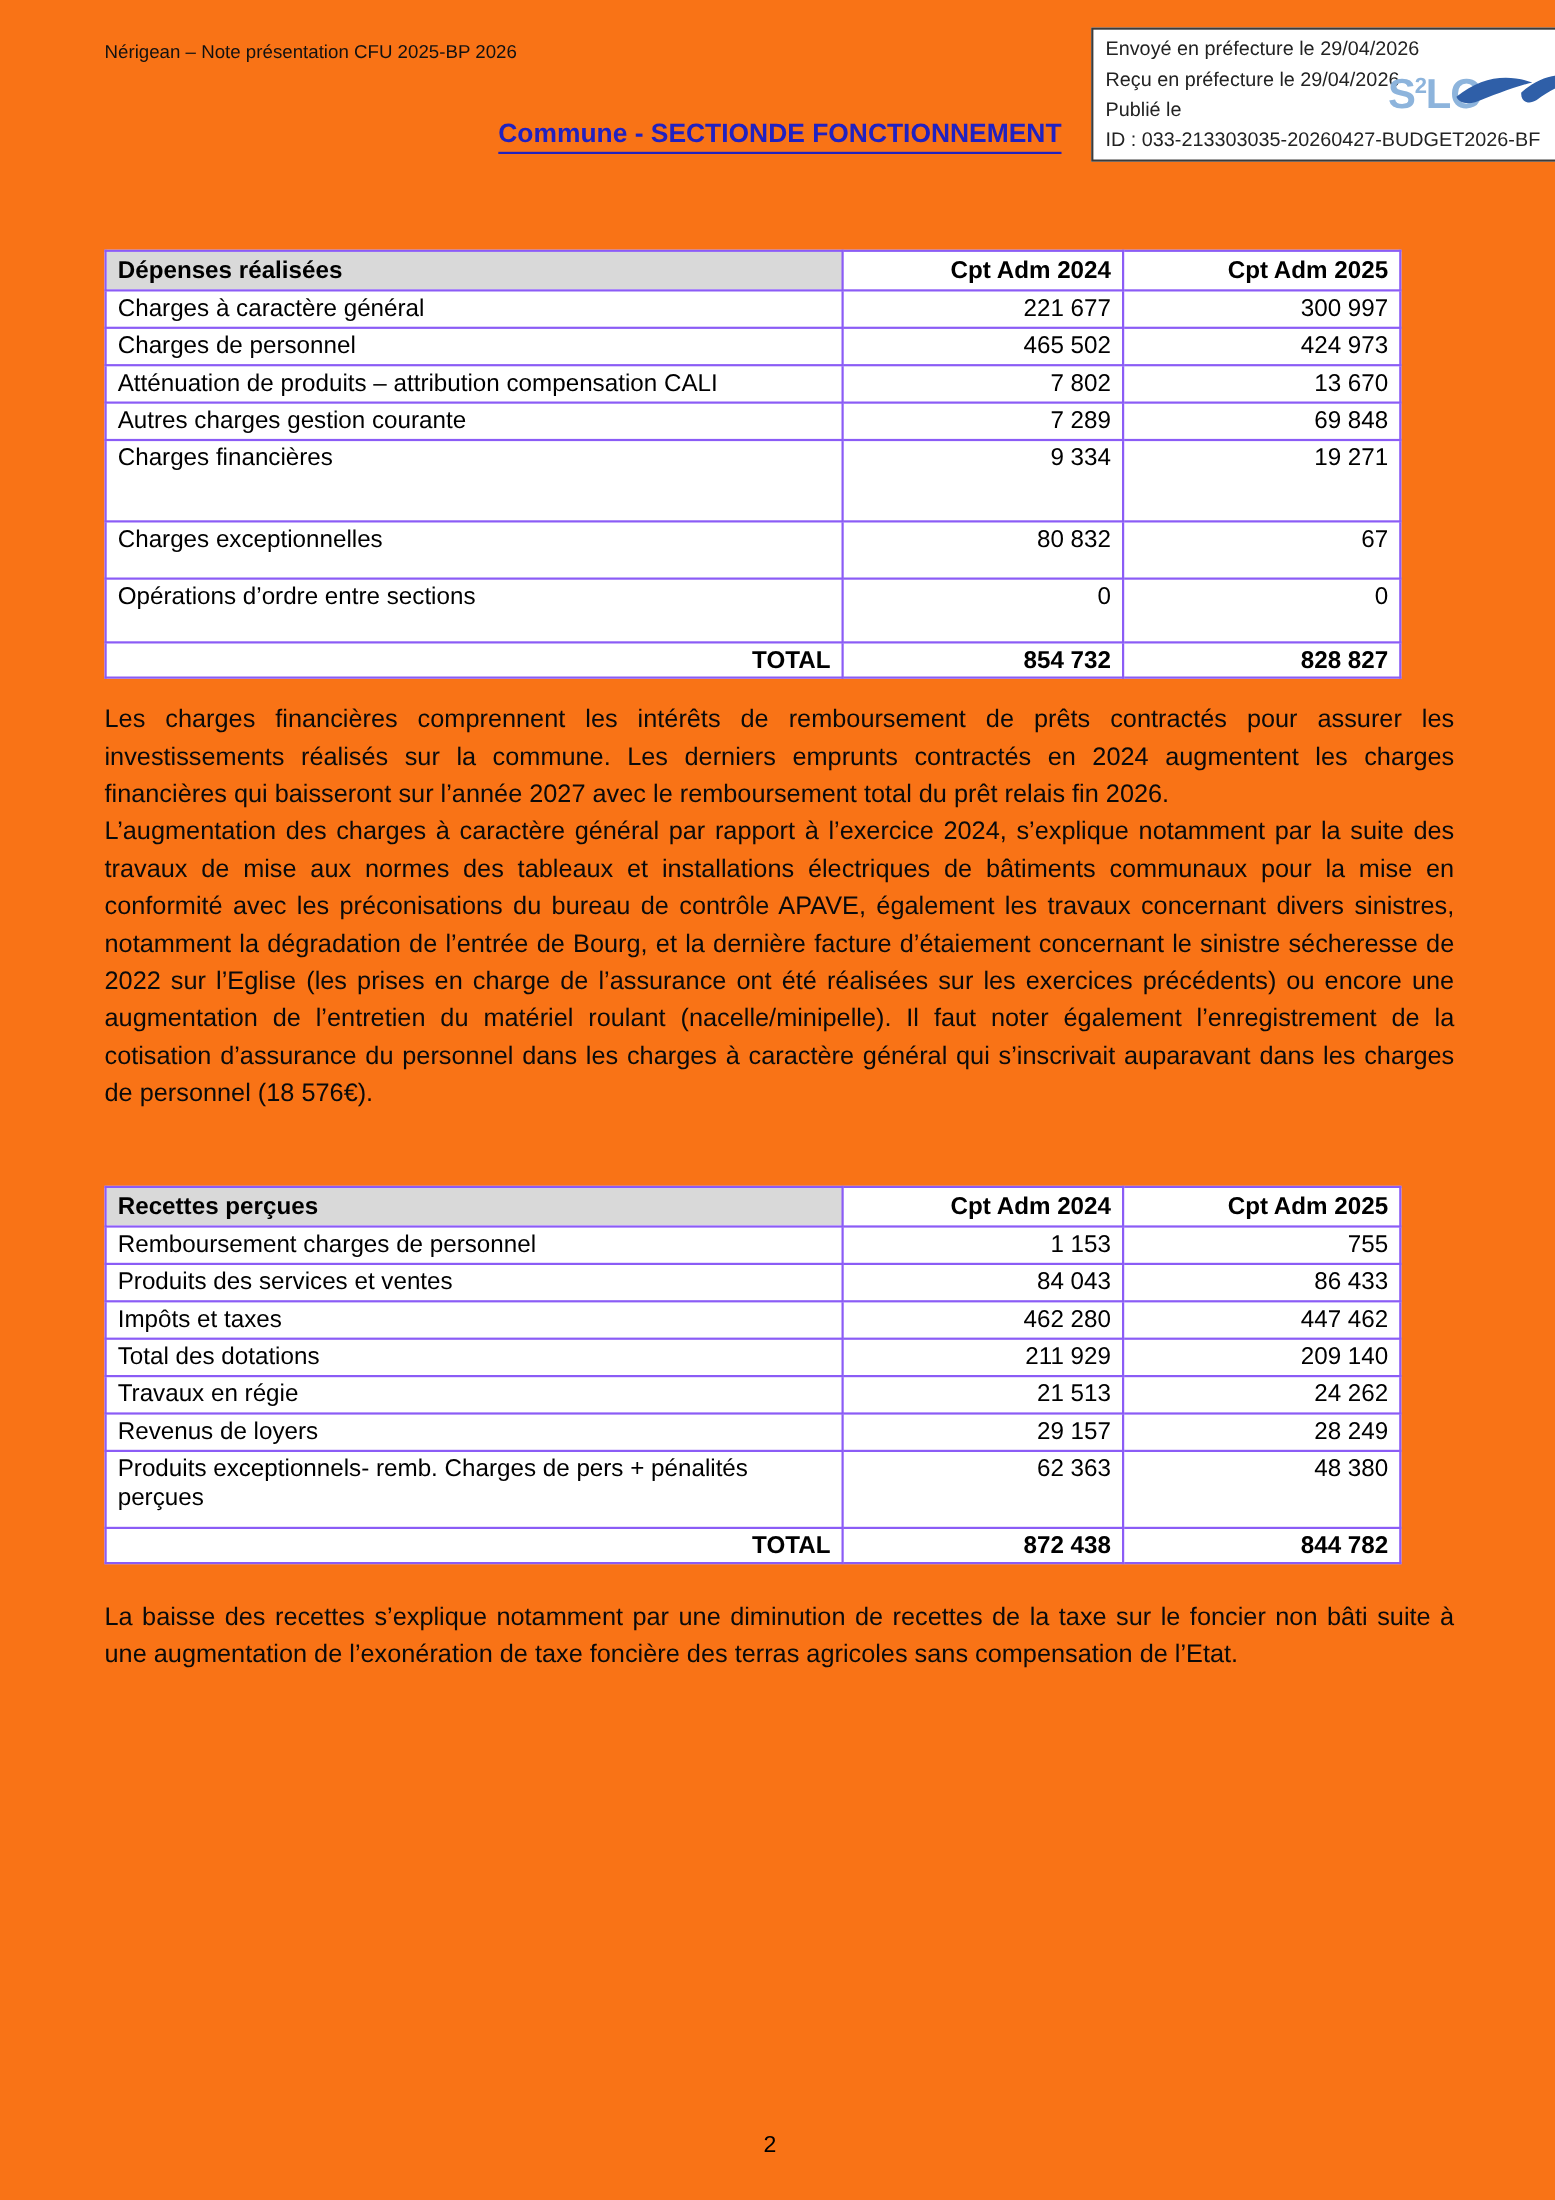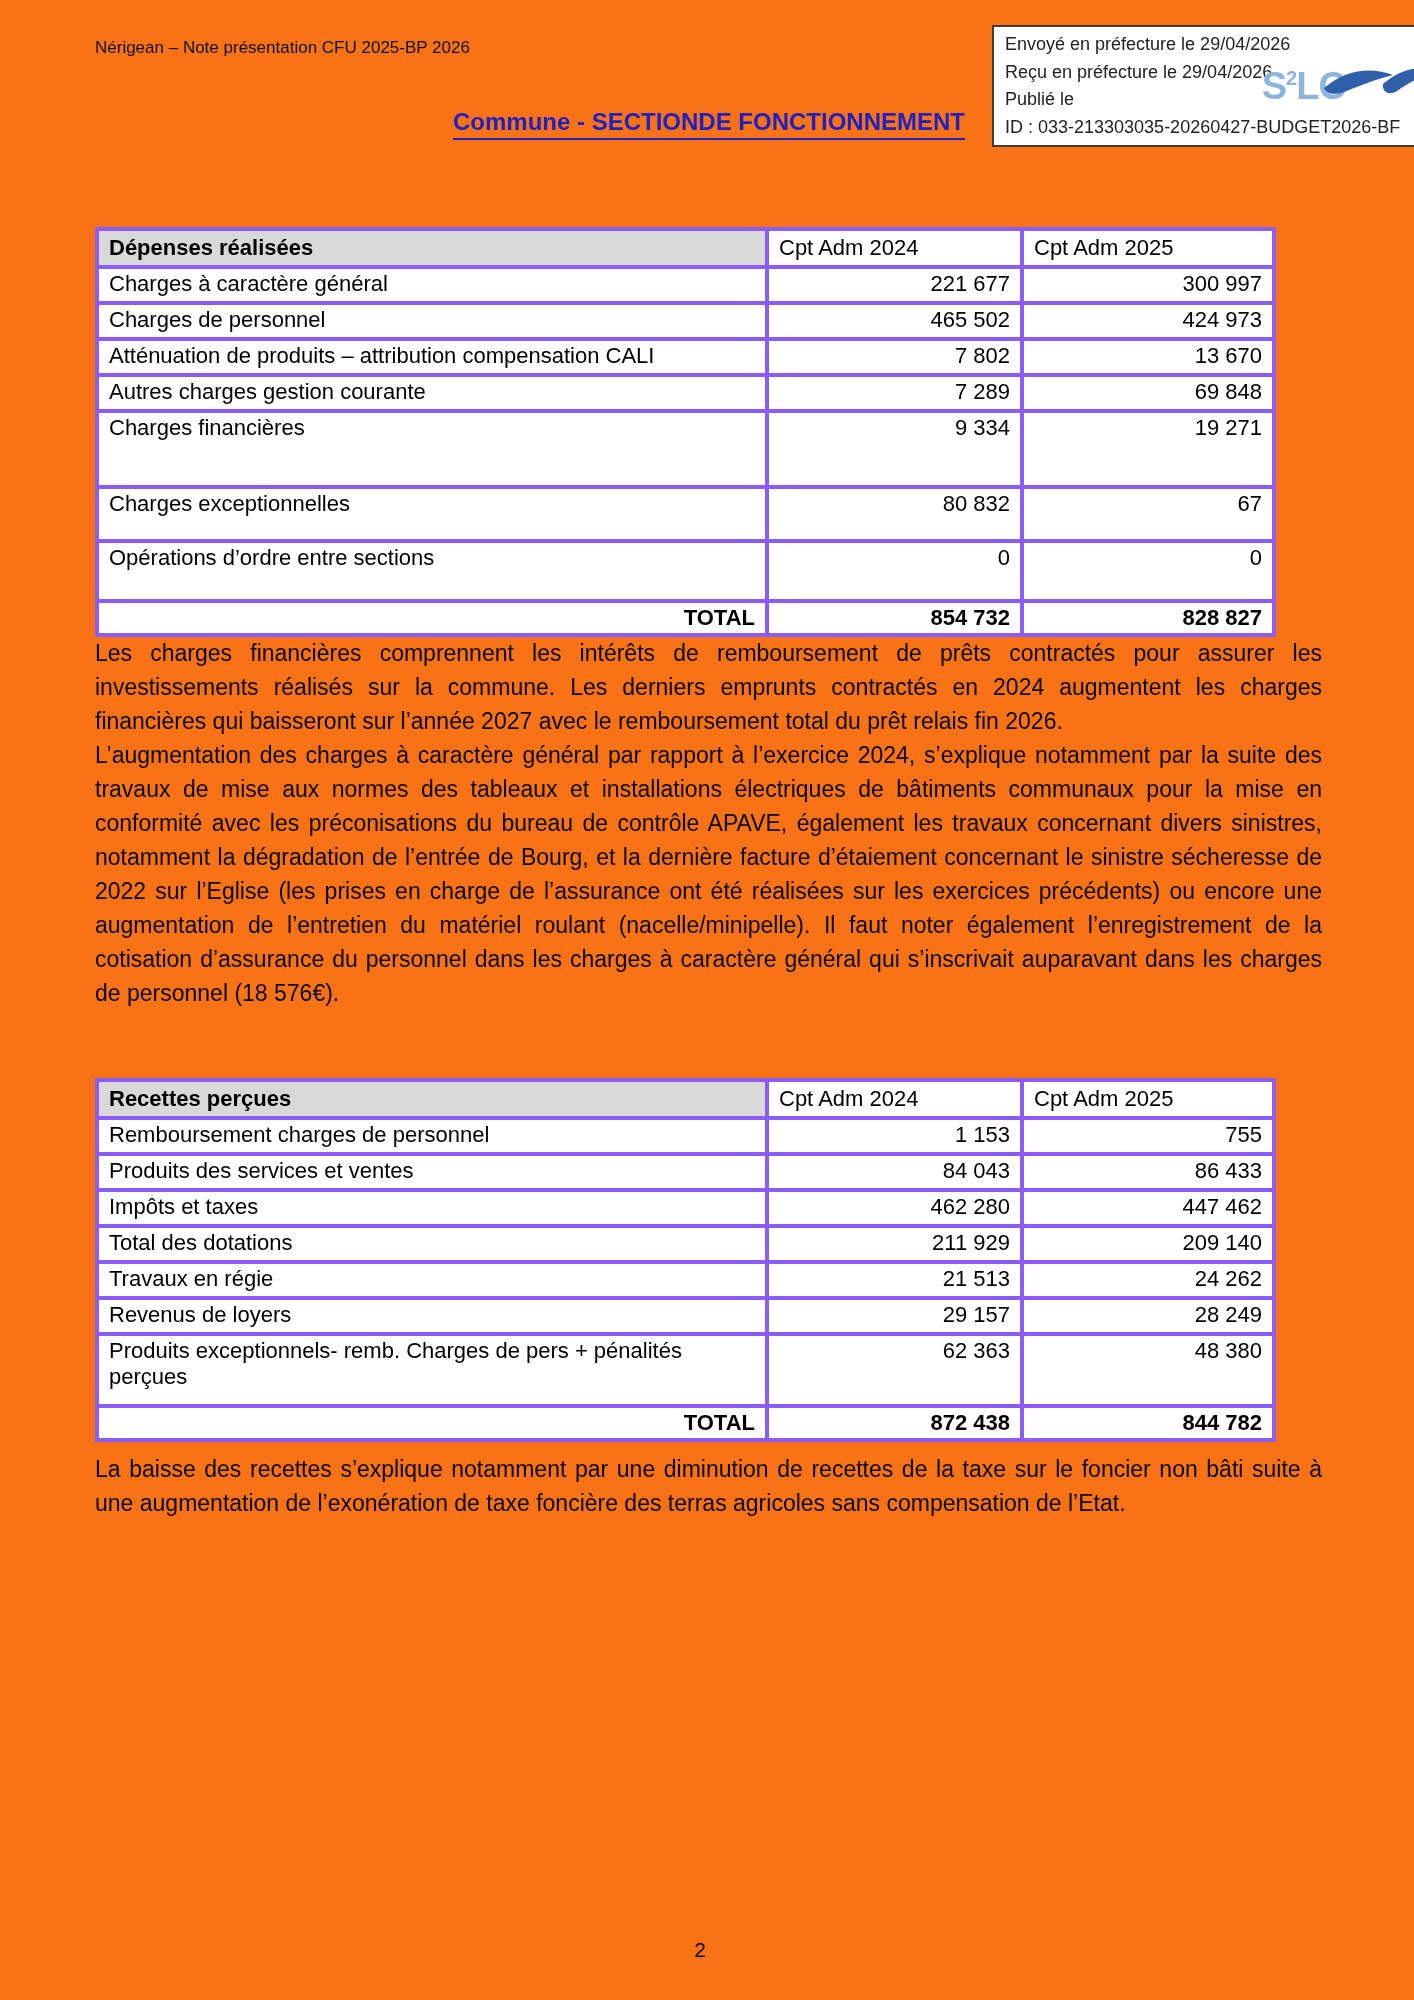--- a/index.html
+++ b/index.html
@@ -63,31 +63,31 @@
     table-layout:fixed;
     font-size:22px;
     background:#fff;
   }
   #t-depenses { top:227px; }
   #t-recettes { top:1078px; }
   table.budget col.c1 { width:670px; }
   table.budget col.c2 { width:255px; }
   table.budget col.c3 { width:252px; }
   table.budget th, table.budget td {
-    border:4px solid #8b5cf6;
+    border:2px solid #8b5cf6;
     padding:2px 10px;
     vertical-align:top;
     overflow:hidden;
   }
   table.budget th { height:30px; vertical-align:middle; }
   th.t-title {
     background:#d9d9d9;
     text-align:left; font-weight:bold; font-size:22px;
   }
-  th.t-col { text-align:left; font-weight:normal; background:#fff; }
+  th.t-col { text-align:right; font-weight:bold; background:#fff; }
   td.lbl { text-align:left; height:28px; }
   td.num { text-align:right; }
   tr.total-row td { font-weight:bold; height:26px; }
   td.total-lbl { text-align:right; }
   
   #t-depenses tbody tr:nth-child(5) td { height:68px; }
   #t-depenses tbody tr:nth-child(6) td { height:46px; }
   #t-depenses tbody tr:nth-child(7) td { height:52px; }
   #t-recettes tbody tr:nth-child(7) td { height:64px; }
 

